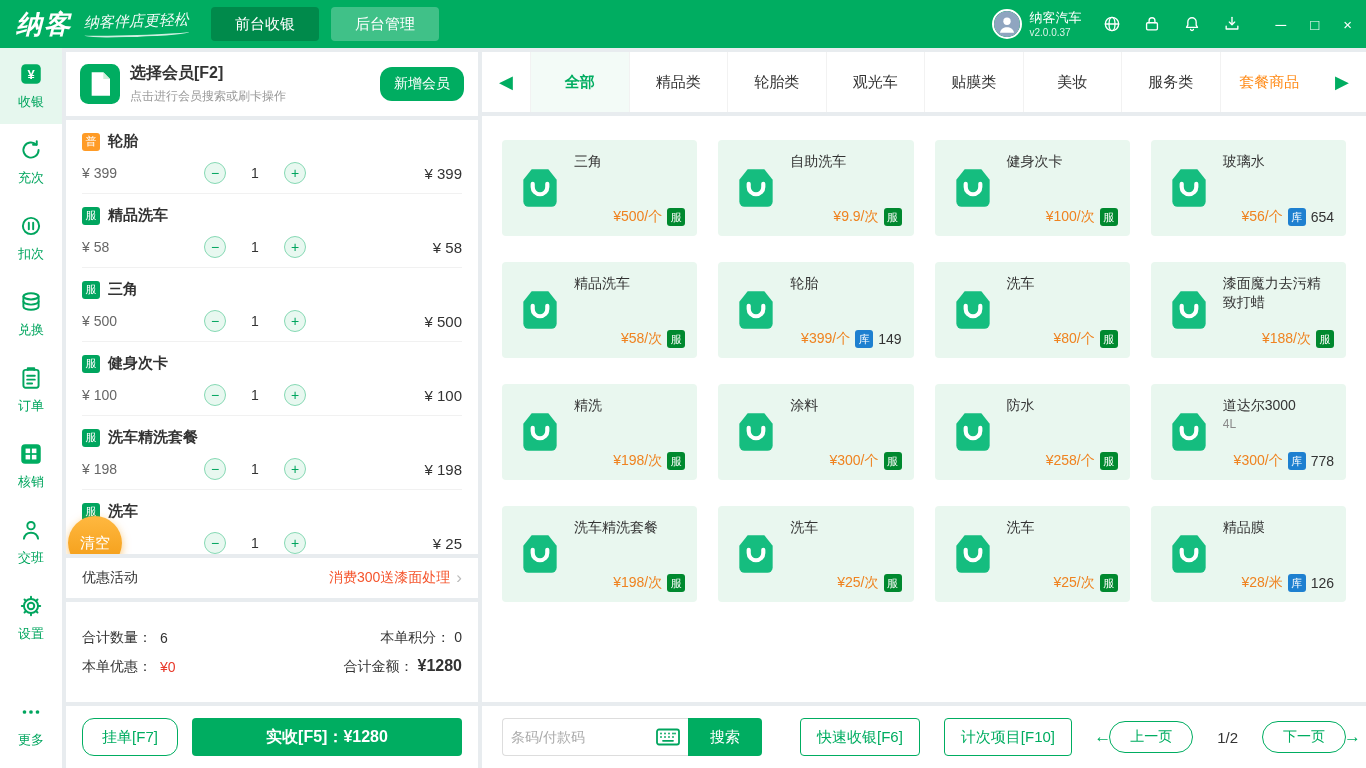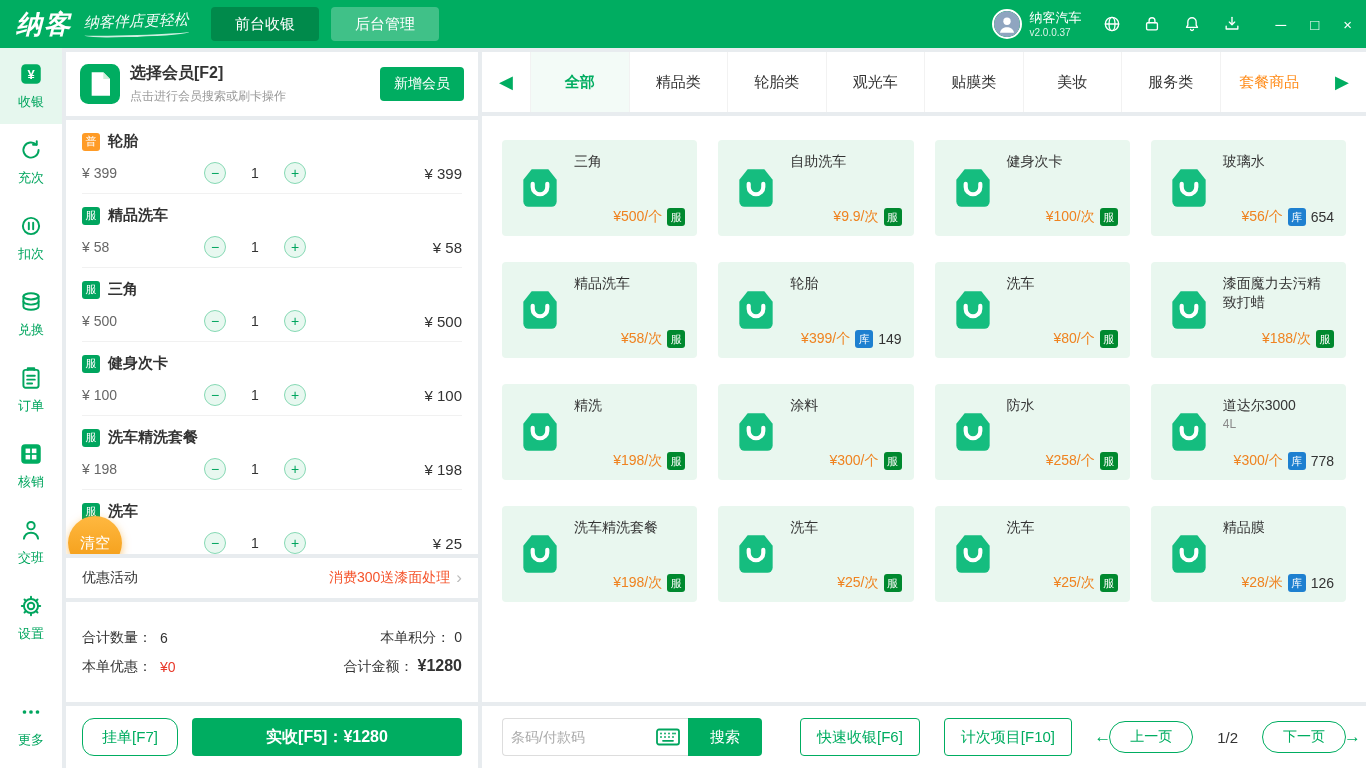--- a/index.html
+++ b/index.html
@@ -42,21 +42,21 @@
   .side-item svg{width:26px;height:26px}
   .side-more{margin-top:auto;margin-bottom:6px}
 
   
   .cart{position:absolute;left:66px;top:52px;width:412px;bottom:0;display:flex;flex-direction:column}
   .block{background:#fff;margin-bottom:4px}
   .member{height:64px;display:flex;align-items:center;padding:0 14px;gap:10px;flex:none}
   .member-icon{width:40px;height:40px;flex:none}
   .member-title{font-size:16px;font-weight:bold}
   .member-sub{font-size:12px;color:#999;margin-top:4px}
-  .add-member{margin-left:auto;background:var(--green);color:#fff;border:none;border-radius:4px;
+  .add-member{margin-left:auto;background:var(--green);color:#fff;border:none;border-radius:12px;
     height:34px;padding:0 14px;font-size:14px}
   .cart-list{flex:1;overflow:hidden;position:relative;padding:0 16px}
   .cart-item{height:74px;border-bottom:1px solid #f1f1f1;padding-top:12px}
   .ci-top{display:flex;align-items:center;gap:8px}
   .ci-badge{width:18px;height:18px;border-radius:3px;color:#fff;font-size:11px;flex:none;
     display:flex;align-items:center;justify-content:center}
   .ci-badge.orange{background:var(--orange)}
   .ci-badge.green{background:#00a55e}
   .ci-name{font-size:15px;font-weight:bold}
   .ci-bottom{display:flex;align-items:center;margin-top:11px;font-size:14px}

